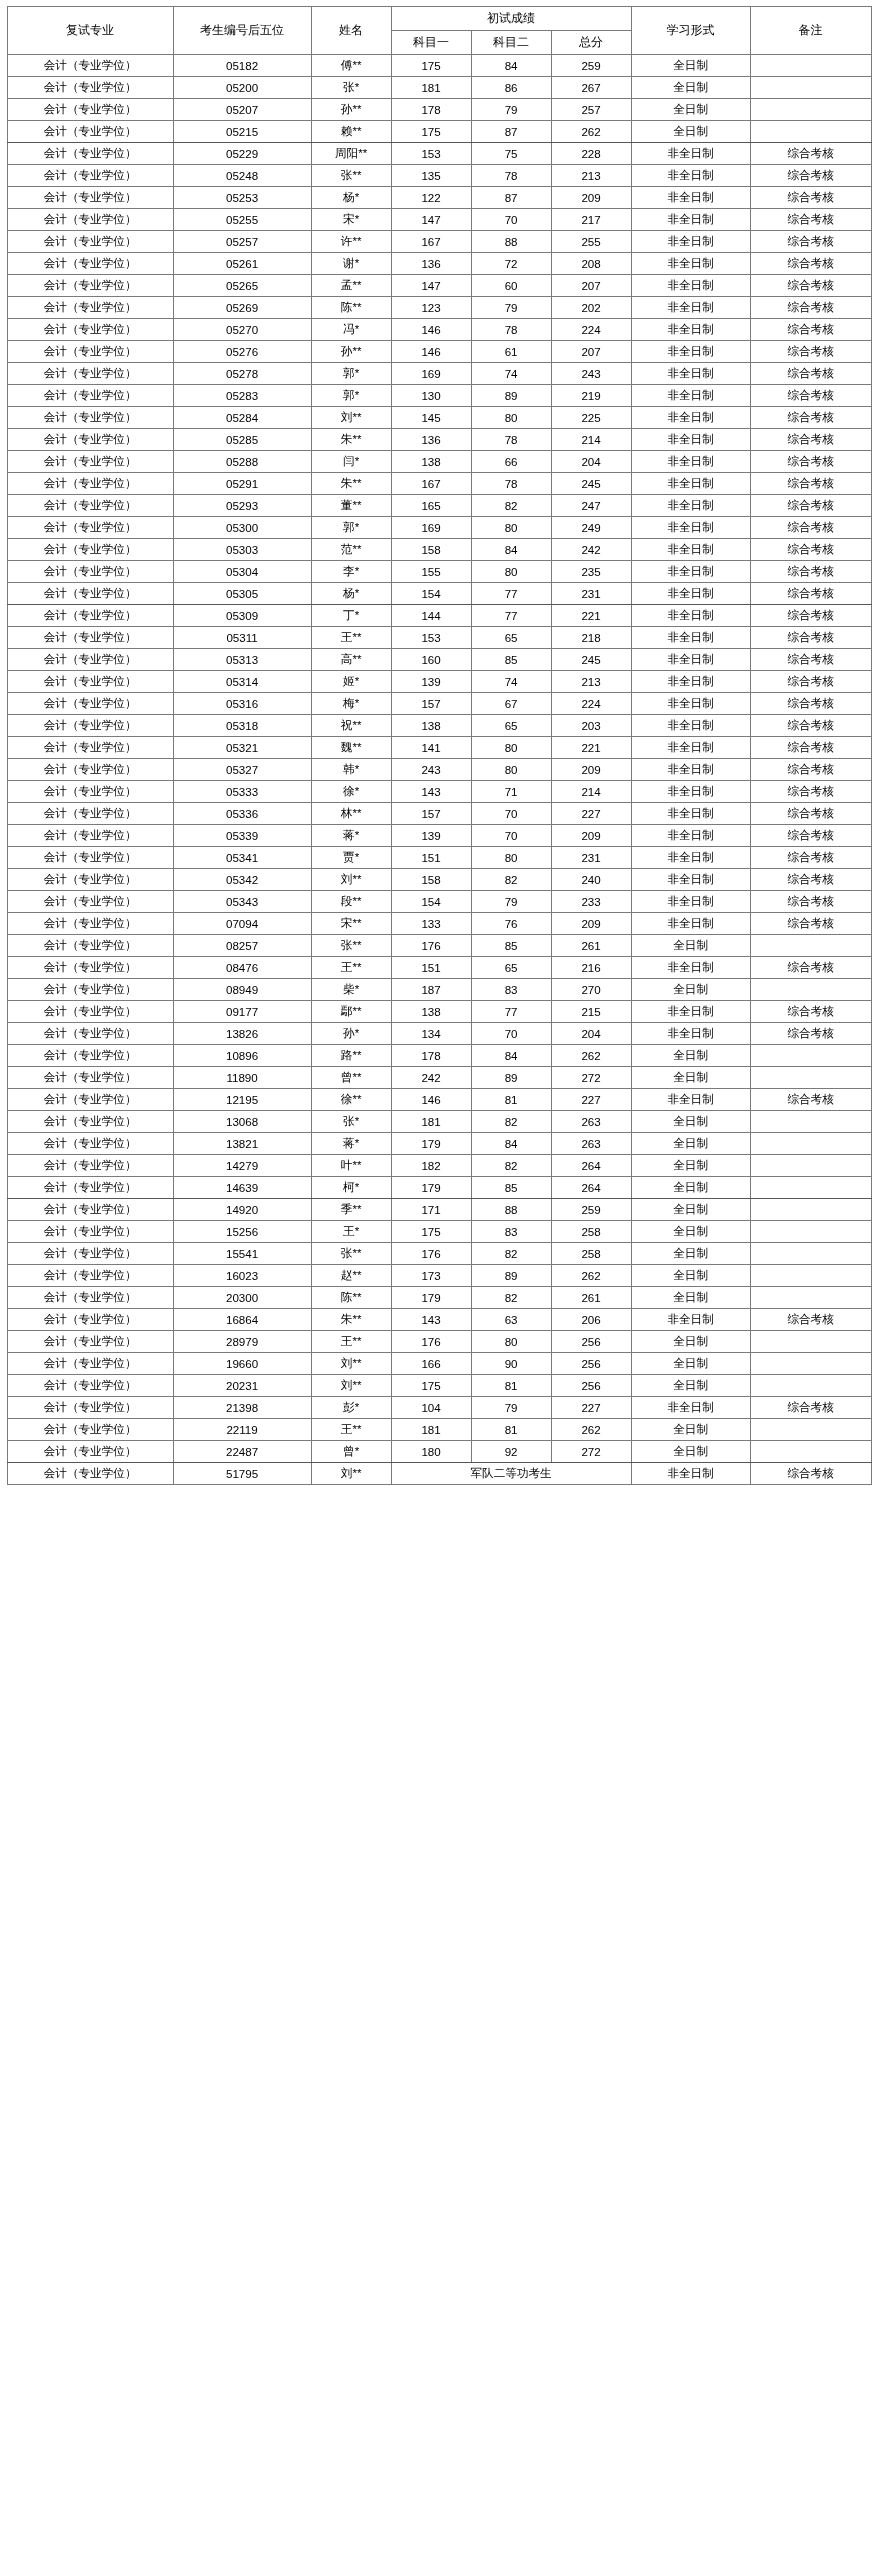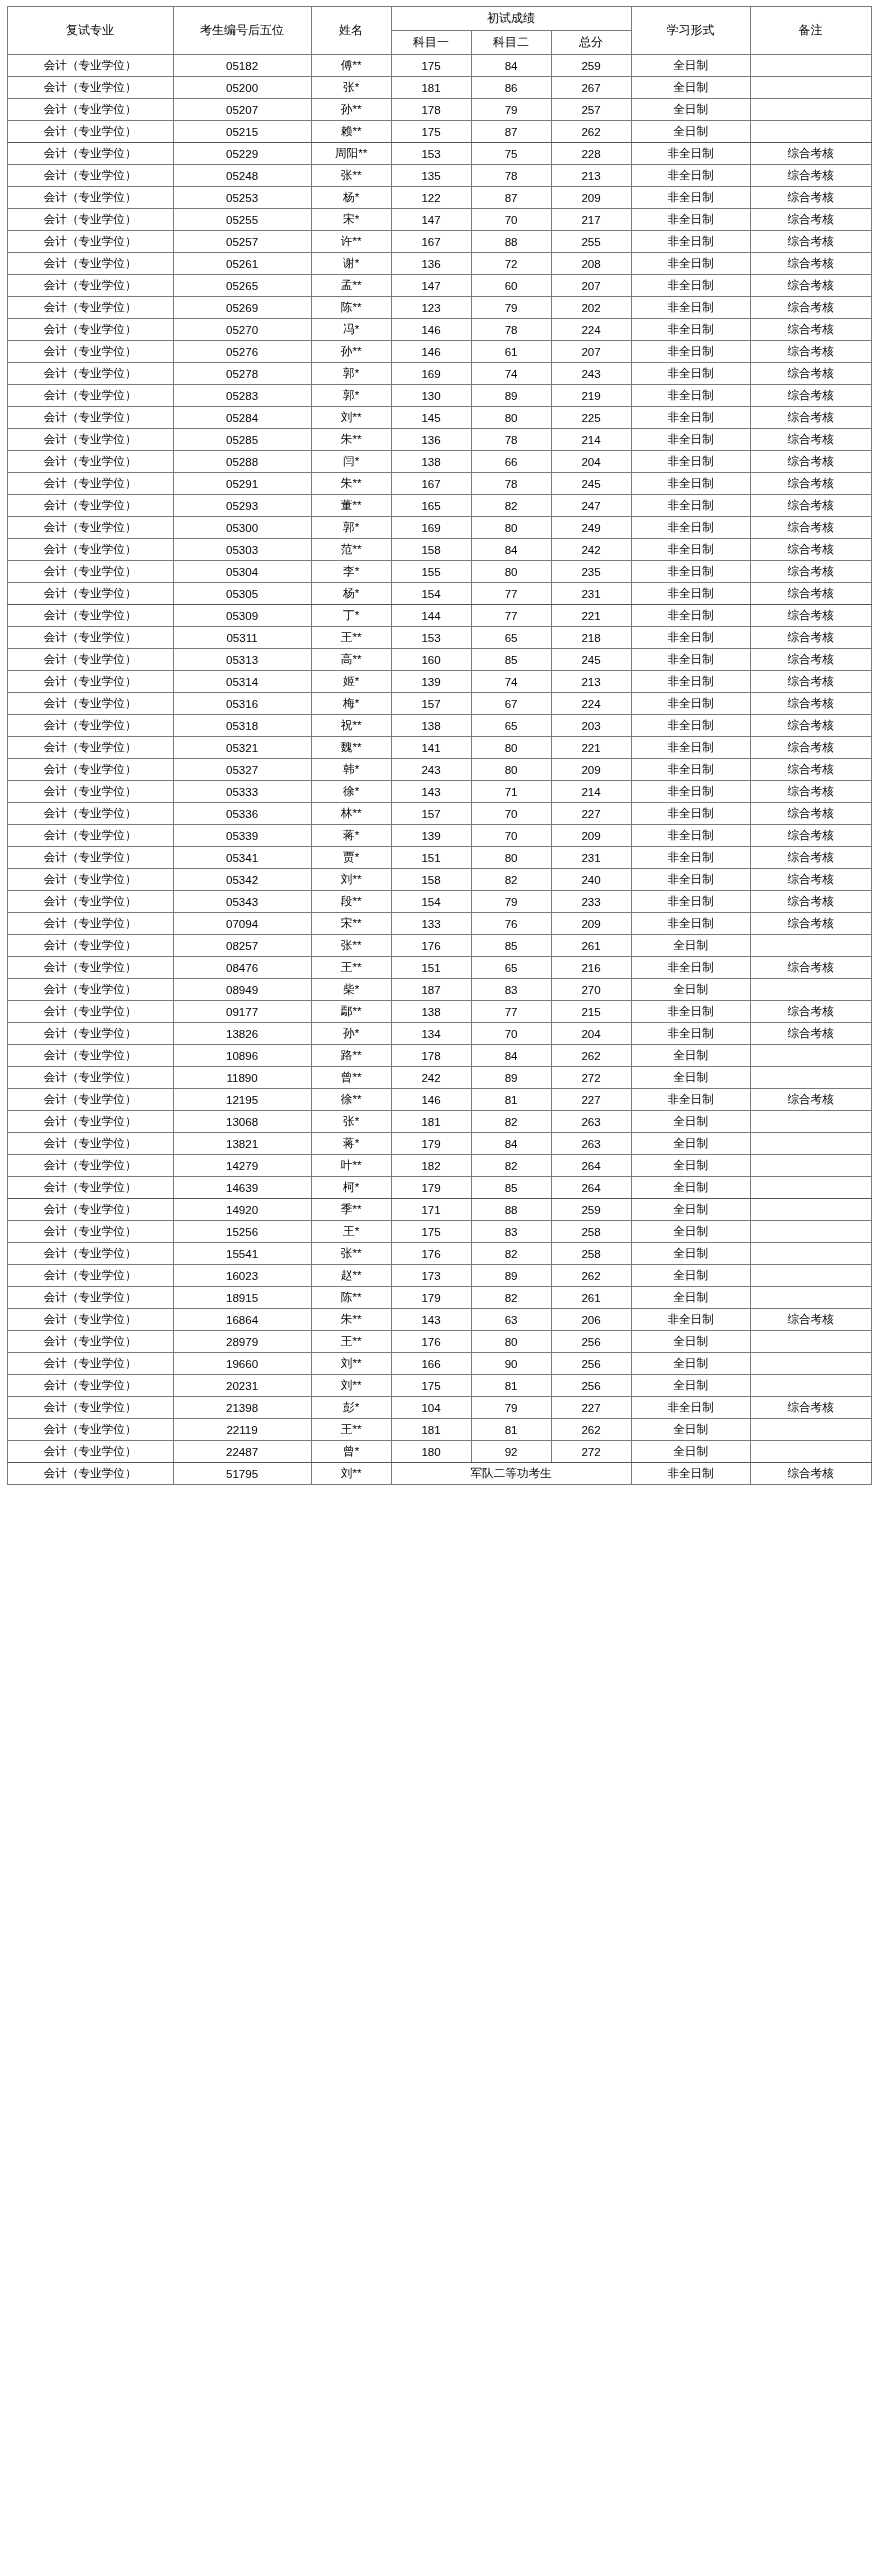--- a/index.html
+++ b/index.html
@@ -642,21 +642,21 @@
           <td>16023</td>
           <td>赵**</td>
           <td>173</td>
           <td>89</td>
           <td>262</td>
           <td>全日制</td>
           <td></td>
         </tr>
         <tr>
           <td>会计（专业学位）</td>
-          <td>18915</td>
+          <td>20300</td>
           <td>陈**</td>
           <td>179</td>
           <td>82</td>
           <td>261</td>
           <td>全日制</td>
           <td></td>
         </tr>
         <tr>
           <td>会计（专业学位）</td>
           <td>16864</td>

